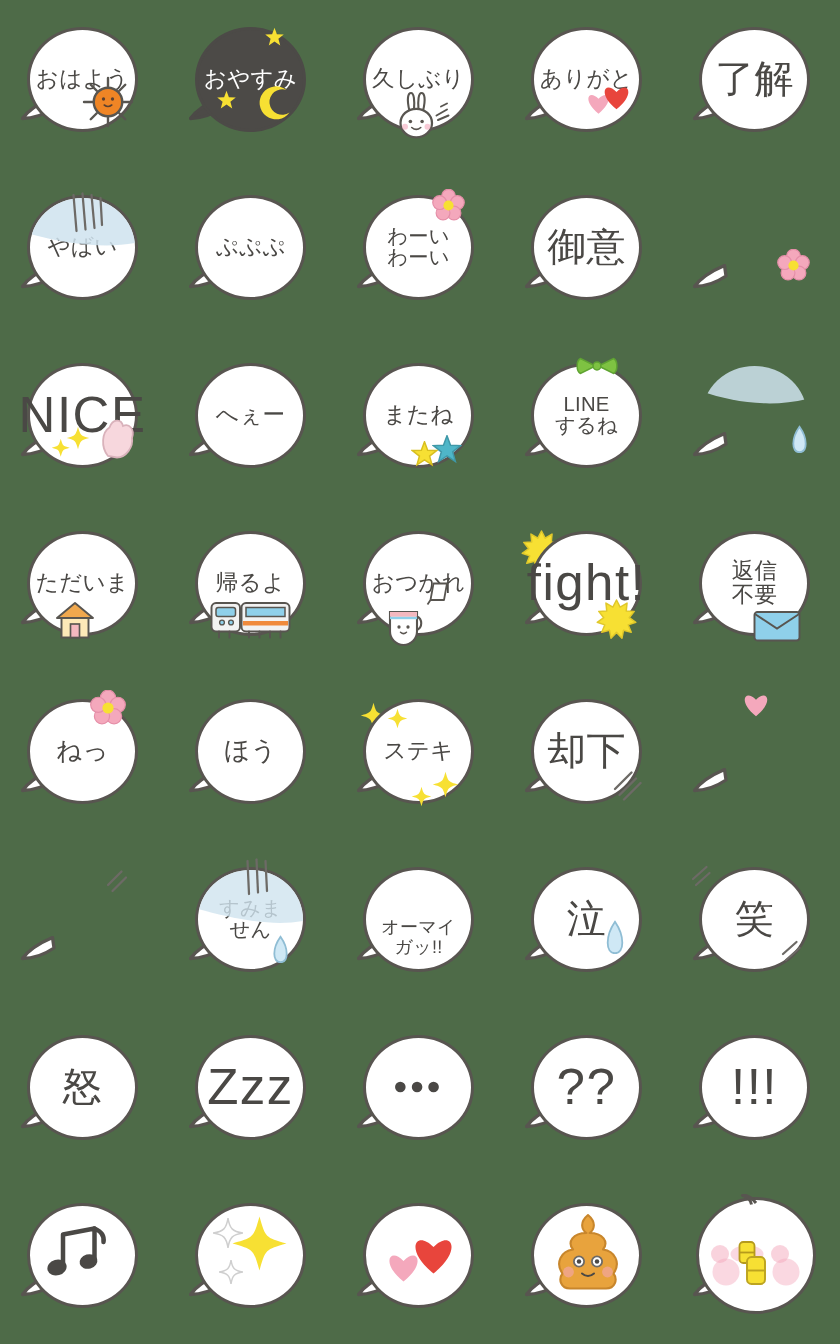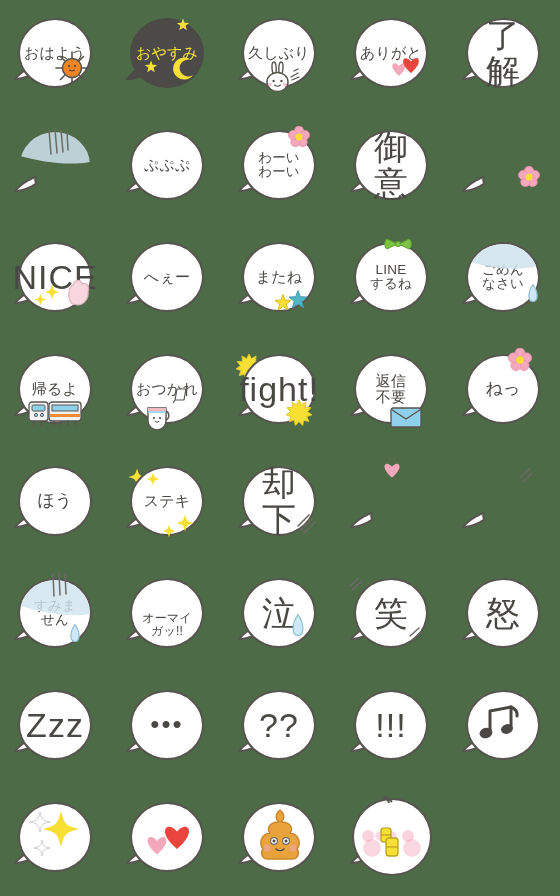--- a/index.html
+++ b/index.html
@@ -68,29 +68,29 @@
     color: #4a4845;
     text-align: center;
     line-height: 1.06;
     letter-spacing: 0.2px;
     font-weight: 500;
     user-select: none;
     white-space: pre-line;
     padding: 0 3px;
     z-index: 4;
   }
-  .dark .label { color: #fde047; }
+  .dark .label { color: #ffffff; }
 
   .s-lg  { font-size: 17px; }
   .s-md  { font-size: 15px; }
   .s-sm  { font-size: 13.5px; }
   .s-xs  { font-size: 12px; margin-top: 24px; }
   .s-dots{ font-size: 26px; letter-spacing: 2px; line-height: .6; }
   .s-big { font-size: 34px; letter-spacing: 1px; }
-  .s-kan { font-size: 34px; }
+  .s-kan { font-size: 26px; }
 
   
   .deco { position: absolute; z-index: 5; pointer-events: none; }
   .deco.behind { z-index: 1; }
 
   .shade {
     position: absolute;
     border-radius: 50%;
     overflow: hidden;
     z-index: 4;
@@ -246,20 +246,23 @@
     <div class="lines" style="left:38px;top:8px;">
       <svg width="24" height="30" viewBox="0 0 24 30" xmlns="http://www.w3.org/2000/svg">
             <g stroke="#6d6a66" stroke-width="1.5" stroke-linecap="round">
         <line x1="3" y1="2" x2="5" y2="26"></line>
               <line x1="9" y1="1" x2="11" y2="25"></line>
         <line x1="15" y1="2" x2="17" y2="24"></line>
               <line x1="21" y1="4" x2="22" y2="22"></line>
       </g>
           </svg>
     </div>
+        <div class="bubble">
+          <div class="label s-md">やばい</div>
+        </div>
       </div>
     </div>
     <div class="cell">
       <div class="sticker">
         <div class="tail">
           <svg width="24" height="18" viewBox="0 0 24 18" xmlns="http://www.w3.org/2000/svg">
             <path d="M21,1 C14,4 6,8 1,15 C8,15 16,12 22,8 Z" fill="#ffffff" stroke="#585550" stroke-width="2.2" stroke-linejoin="round"></path>
           </svg>
         </div>
         <div class="bubble">
@@ -419,23 +422,38 @@
       <svg width="70" height="66" viewBox="0 0 70 66" xmlns="http://www.w3.org/2000/svg">
             <path d="M0,0 H70 V22 C46,28 20,24 0,17 Z" fill="#cfe3ef" opacity=".85"></path>
           </svg>
     </div>
     <div class="deco" style="left:70px;top:50px;">
       <svg width="14" height="20" viewBox="0 0 14 20" xmlns="http://www.w3.org/2000/svg">
             <path d="M7,2.5 C12.5,10.15 12.5,19.5 7,19.5
     C1.5,19.5 1.5,10.15 7,2.5 Z" fill="#cfe8f5" stroke="#8fbdd4" stroke-width="1.2"></path>
           </svg>
     </div>
-        <div class="bubble">
-          <div class="label s-sm">ごめん
-なさい</div>
+      </div>
+    </div>
+    <div class="cell">
+      <div class="sticker">
+        <div class="tail">
+          <svg width="24" height="18" viewBox="0 0 24 18" xmlns="http://www.w3.org/2000/svg">
+            <path d="M21,1 C14,4 6,8 1,15 C8,15 16,12 22,8 Z" fill="#ffffff" stroke="#585550" stroke-width="2.2" stroke-linejoin="round"></path>
+          </svg>
+        </div>
+    <div class="deco" style="left:28px;top:56px;">
+      <svg width="28" height="28" viewBox="0 0 28 28" xmlns="http://www.w3.org/2000/svg">
+        <path d="M2,12 L14,2 L26,12 Z" fill="#f0a84e" stroke="#585550" stroke-width="1.3" stroke-linejoin="round"></path>
+        <rect x="5" y="12" width="18" height="13" fill="#fde9b8" stroke="#585550" stroke-width="1.3"></rect>
+        <rect x="11" y="16" width="6" height="9" fill="#f4b8bf" stroke="#585550" stroke-width="1.1"></rect>
+      </svg>
+    </div>
+        <div class="bubble">
+          <div class="label s-md">ただいま</div>
         </div>
       </div>
     </div>
     <div class="cell">
       <div class="sticker">
         <div class="tail">
           <svg width="24" height="18" viewBox="0 0 24 18" xmlns="http://www.w3.org/2000/svg">
             <path d="M21,1 C14,4 6,8 1,15 C8,15 16,12 22,8 Z" fill="#ffffff" stroke="#585550" stroke-width="2.2" stroke-linejoin="round"></path>
           </svg>
         </div>

